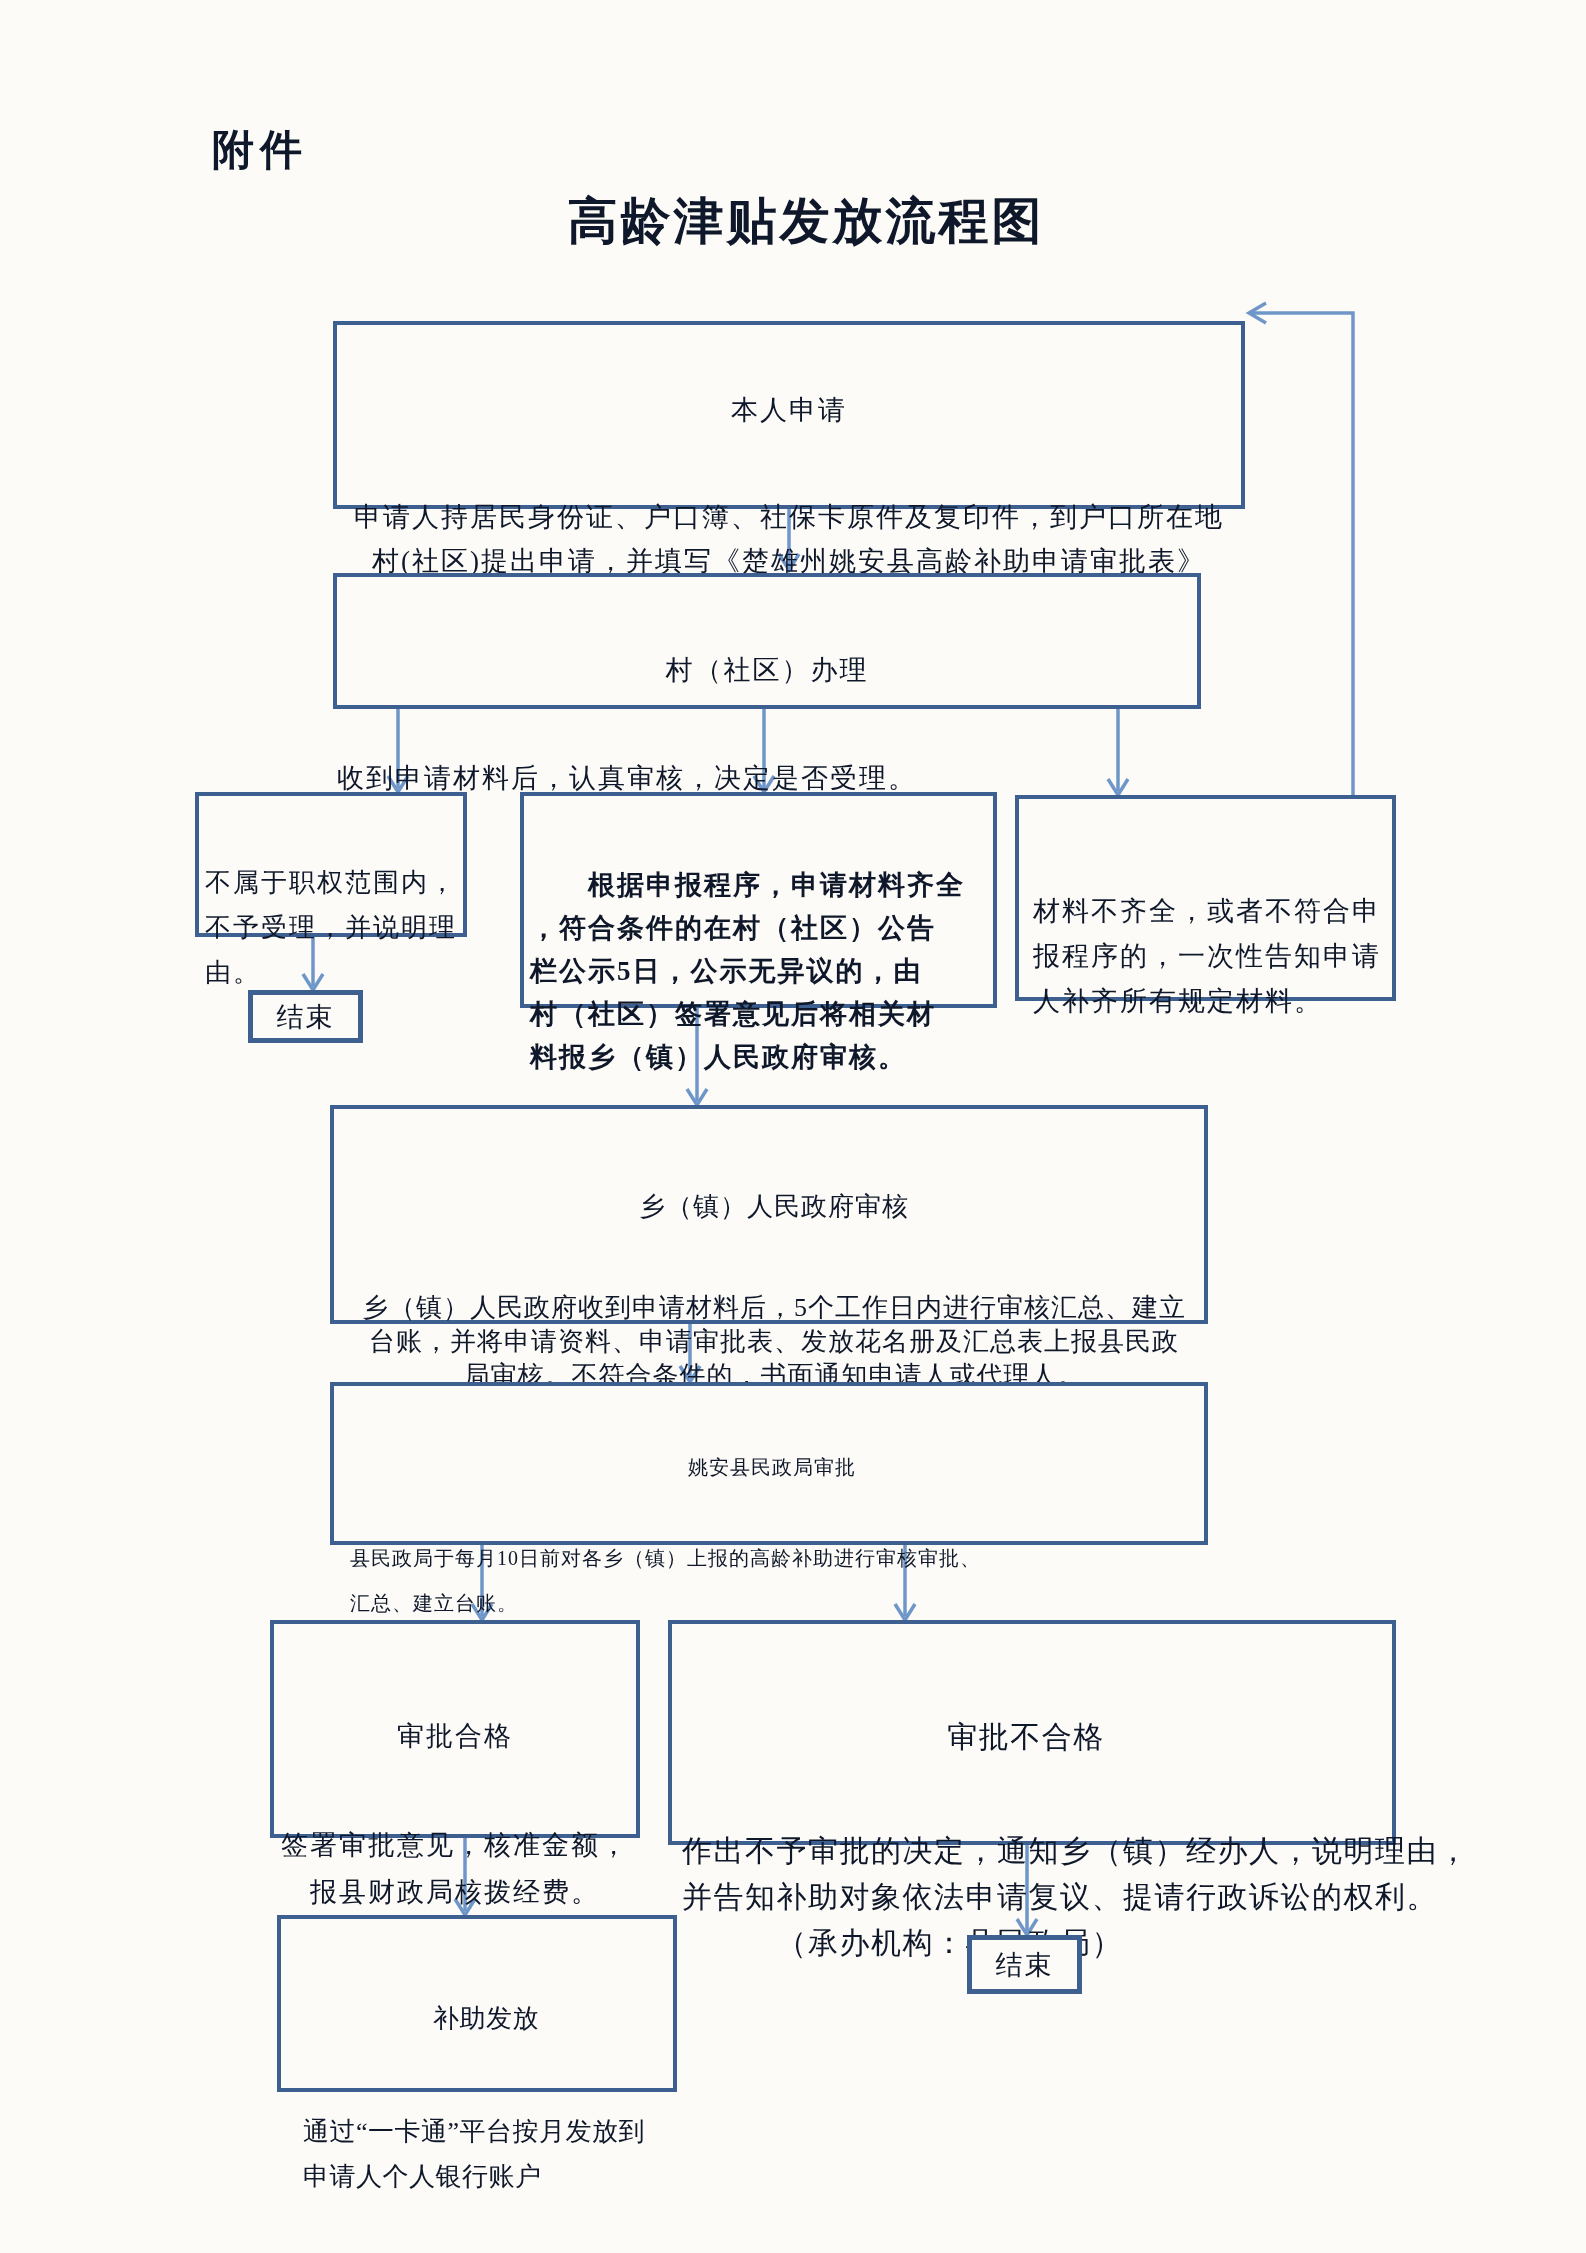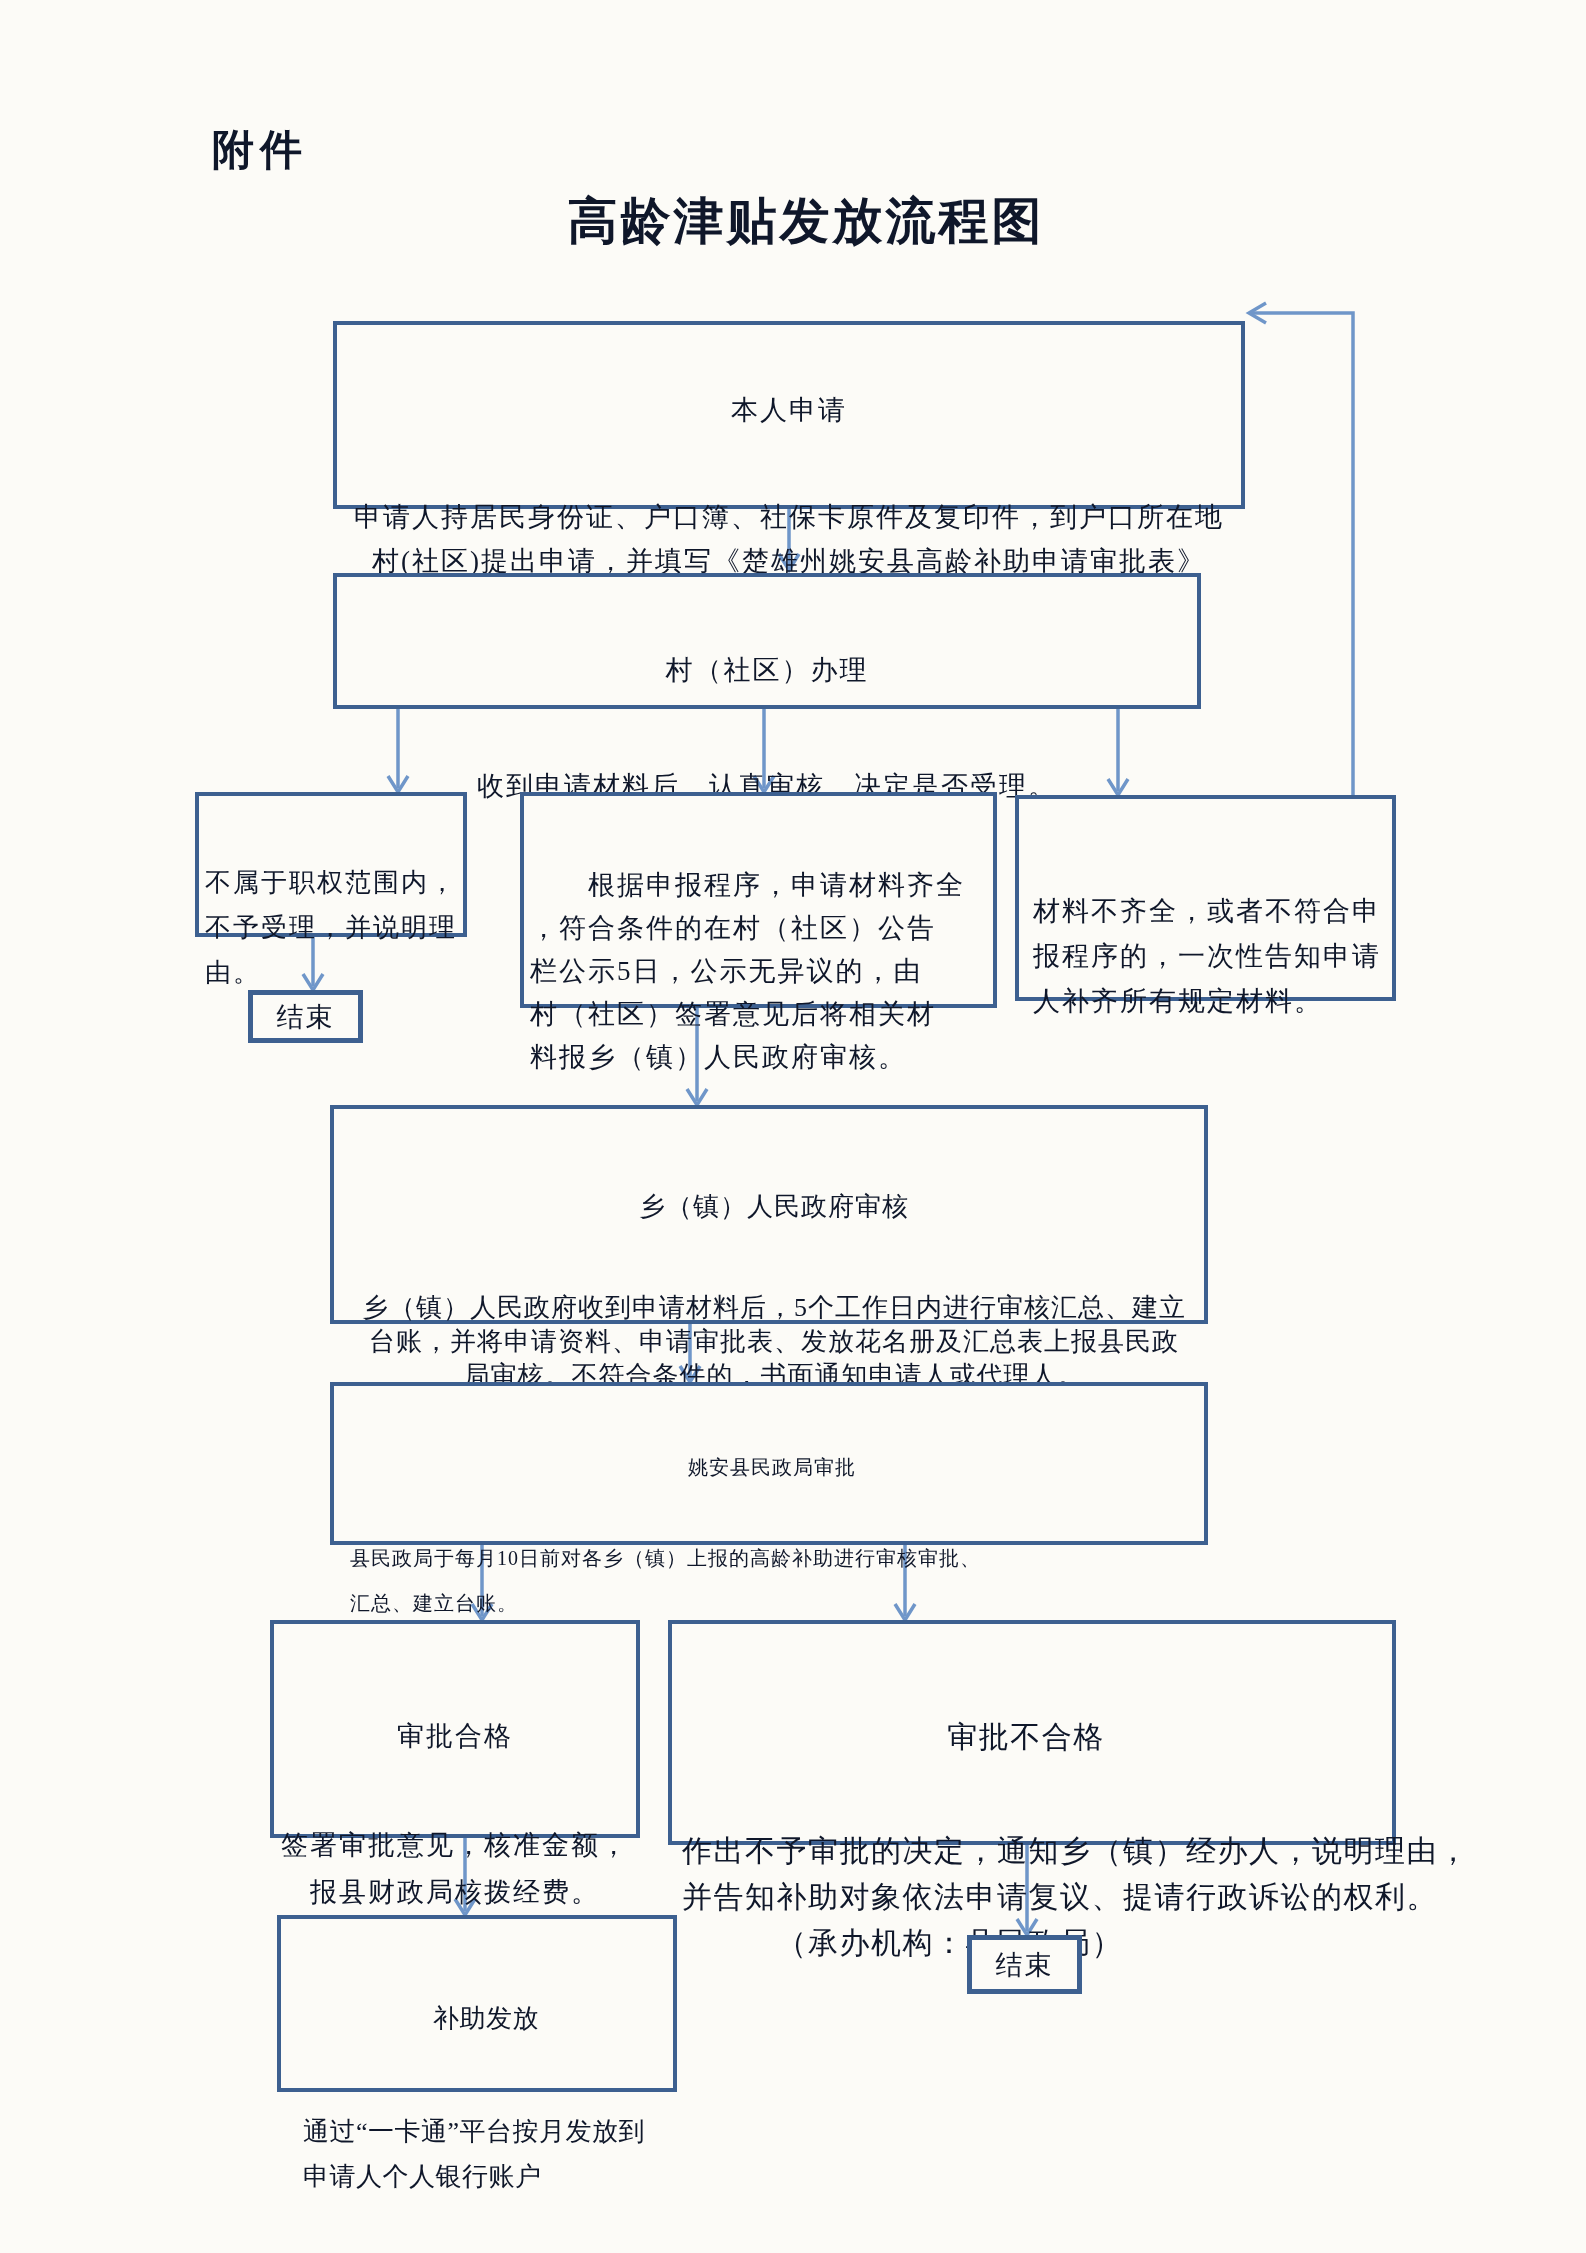--- a/index.html
+++ b/index.html
@@ -33,24 +33,24 @@
     letter-spacing:2px;
     white-space:pre;
   }
   .node-title{text-align:center;}
   
   .n-apply{left:333px;top:321px;width:912px;height:188px;padding-top:0;}
   .n-apply .node-title{line-height:46px;}
   .n-apply .node-body{line-height:44px;text-align:center;}
   .n-village{left:333px;top:573px;width:868px;height:136px;padding-top:8px;}
   .n-village .node-title{line-height:46px;}
-  .n-village .node-body{line-height:46px;text-align:center;margin-top:8px;}
+  .n-village .node-body{line-height:46px;text-align:left;}
   .n-reject-scope{left:195px;top:792px;width:272px;height:145px;padding:4px 6px;font-size:26px;}
   .n-reject-scope .node-body{line-height:45px;text-align:left;}
-  .n-publicity{left:520px;top:792px;width:477px;height:216px;padding:6px 12px 0 6px;}
+  .n-publicity{left:520px;top:792px;width:477px;height:216px;padding:6px 12px 0 6px;font-weight:bold;}
   .n-publicity .node-body{line-height:43px;text-align:left;}
   .n-incomplete{left:1015px;top:795px;width:381px;height:206px;padding:28px 4px 0 14px;}
   .n-incomplete .node-body{line-height:45px;text-align:left;}
   .n-township{left:330px;top:1105px;width:878px;height:219px;padding:14px 6px 0 16px;font-size:26px;letter-spacing:1px;}
   .n-township .node-title{line-height:48px;}
   .n-township .node-body{line-height:34px;text-align:center;}
   .n-county{left:330px;top:1382px;width:878px;height:163px;padding:12px 10px 0 16px;font-size:20px;letter-spacing:1px;}
   .n-county .node-title{line-height:46px;}
   .n-county .node-body{line-height:45px;text-align:left;}
   .n-approved{left:270px;top:1620px;width:370px;height:218px;padding-top:26px;}

